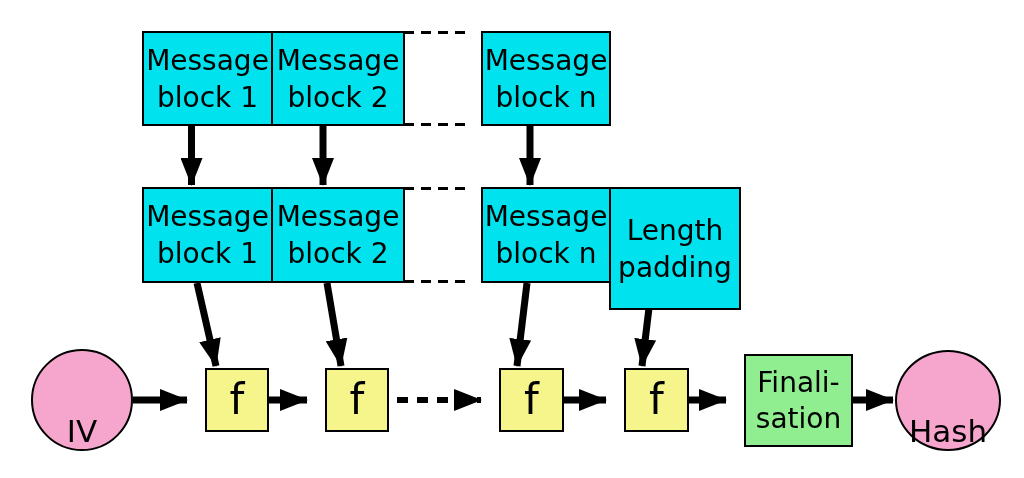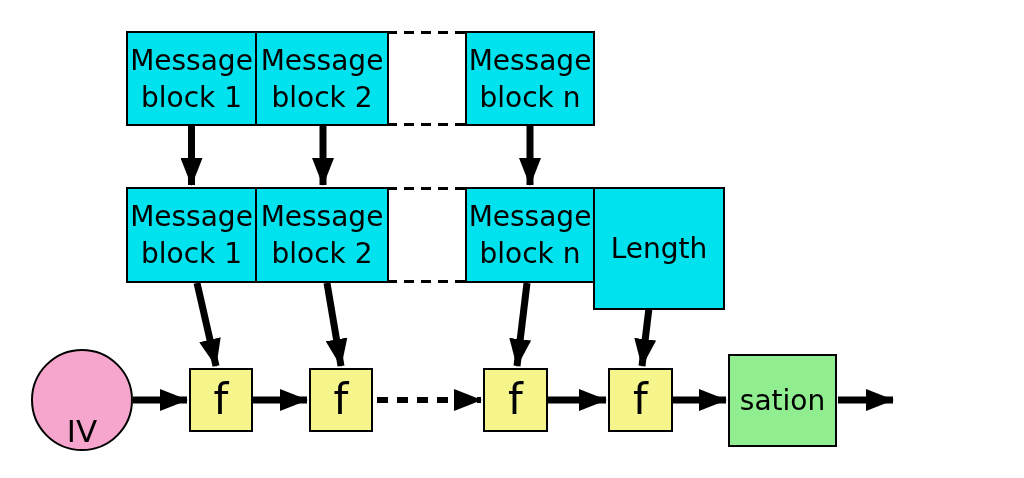--- a/index.html
+++ b/index.html
@@ -38,20 +38,21 @@
     box-sizing: border-box;
     border: 2px solid var(--color-line, #000);
     display: flex;
     flex-direction: column;
     align-items: center;
     justify-content: center;
     text-align: center;
     color: var(--color-text, #000);
     font-size: 28px;
     line-height: 37px;
+    margin-left: 16px;
   }
   .msg-box { background: var(--color-message_block_fill, #00e3ee); }
   .f-box {
     background: var(--color-compression_fill, #f5f58c);
     font-size: 42px;
     line-height: 42px;
   }
   .final-box {
     background: var(--color-finalisation_fill, #90ee90);
     font-size: 28px;
@@ -124,37 +125,42 @@
   <div class="box msg-box" style="left:255px; top:187px; width:134px; height:96px;">
     <span>Message</span>
     <span>block 2</span>
   </div>
   <div class="box msg-box" style="left:465px; top:187px; width:130px; height:96px;">
     <span>Message</span>
     <span>block n</span>
   </div>
   <div class="box msg-box" style="left:593px; top:187px; width:132px; height:123px;">
     <span>Length</span>
+    <span>padding</span>
   </div>
 
   <div class="circle" style="left:31px; top:349px; width:102px; height:102px;">
     <span>IV</span>
   </div>
 
   <div class="box f-box" style="left:189px; top:368px; width:64px; height:64px;">
     <span>f</span>
   </div>
   <div class="box f-box" style="left:309px; top:368px; width:64px; height:64px;">
     <span>f</span>
   </div>
   <div class="box f-box" style="left:483px; top:368px; width:65px; height:64px;">
     <span>f</span>
   </div>
   <div class="box f-box" style="left:608px; top:368px; width:65px; height:64px;">
     <span>f</span>
   </div>
 
   <div class="box final-box" style="left:728px; top:354px; width:109px; height:93px;">
+    <span>Finali-</span>
     <span>sation</span>
   </div>
 
+  <div class="circle" style="left:895px; top:350px; width:106px; height:101px;">
+    <span>Hash</span>
+  </div>
 
 </div>
 
 </body></html>

